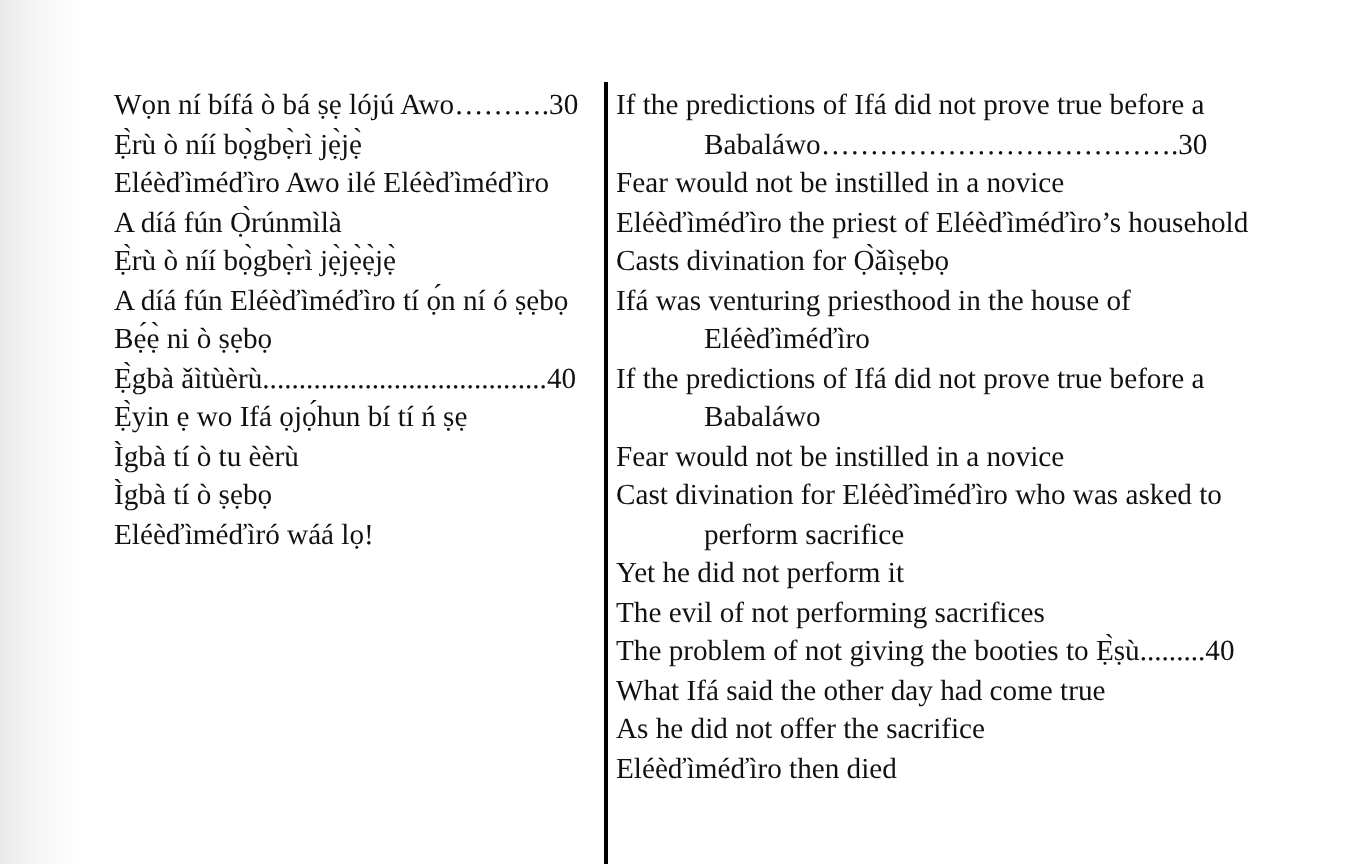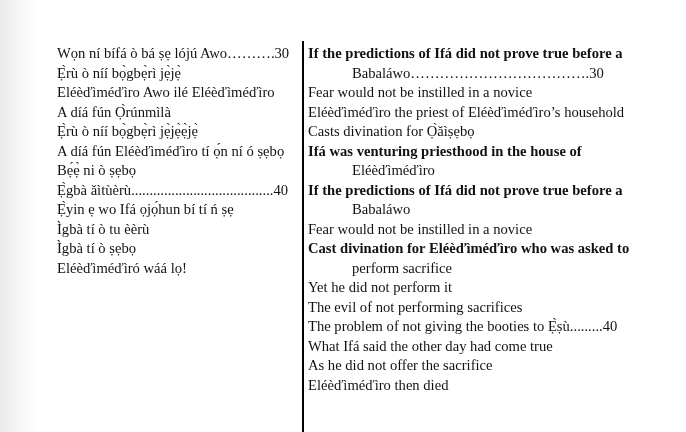--- a/index.html
+++ b/index.html
@@ -16,21 +16,21 @@
   }
   .divider {
     position: absolute; left: 302px; top: 41px; width: 2px; height: 391px;
     background: #000;
   }
   .col-right {
     position: absolute; left: 308px; top: 44px; width: 368px;
     font-size: 14.6px; line-height: 19.5px;
   }
   .line { white-space: nowrap; }
-  .wrap { white-space: normal; text-align: justify; text-align-last: left; font-weight: bold; }
+  .wrap { white-space: normal; text-align: justify; text-align-last: left; }
   .hang { padding-left: 44px; text-indent: -44px; }
 </style>
 </head>
 <body>
 
 <div class="page">
 
   <div class="col-left">
     <div class="line">Wọn ní bífá ò bá ṣẹ lójú Awo……….30</div>
     <div class="line">Ẹ̀rù ò níí bọ̀gbẹ̀rì jẹ̀jẹ̀</div>

